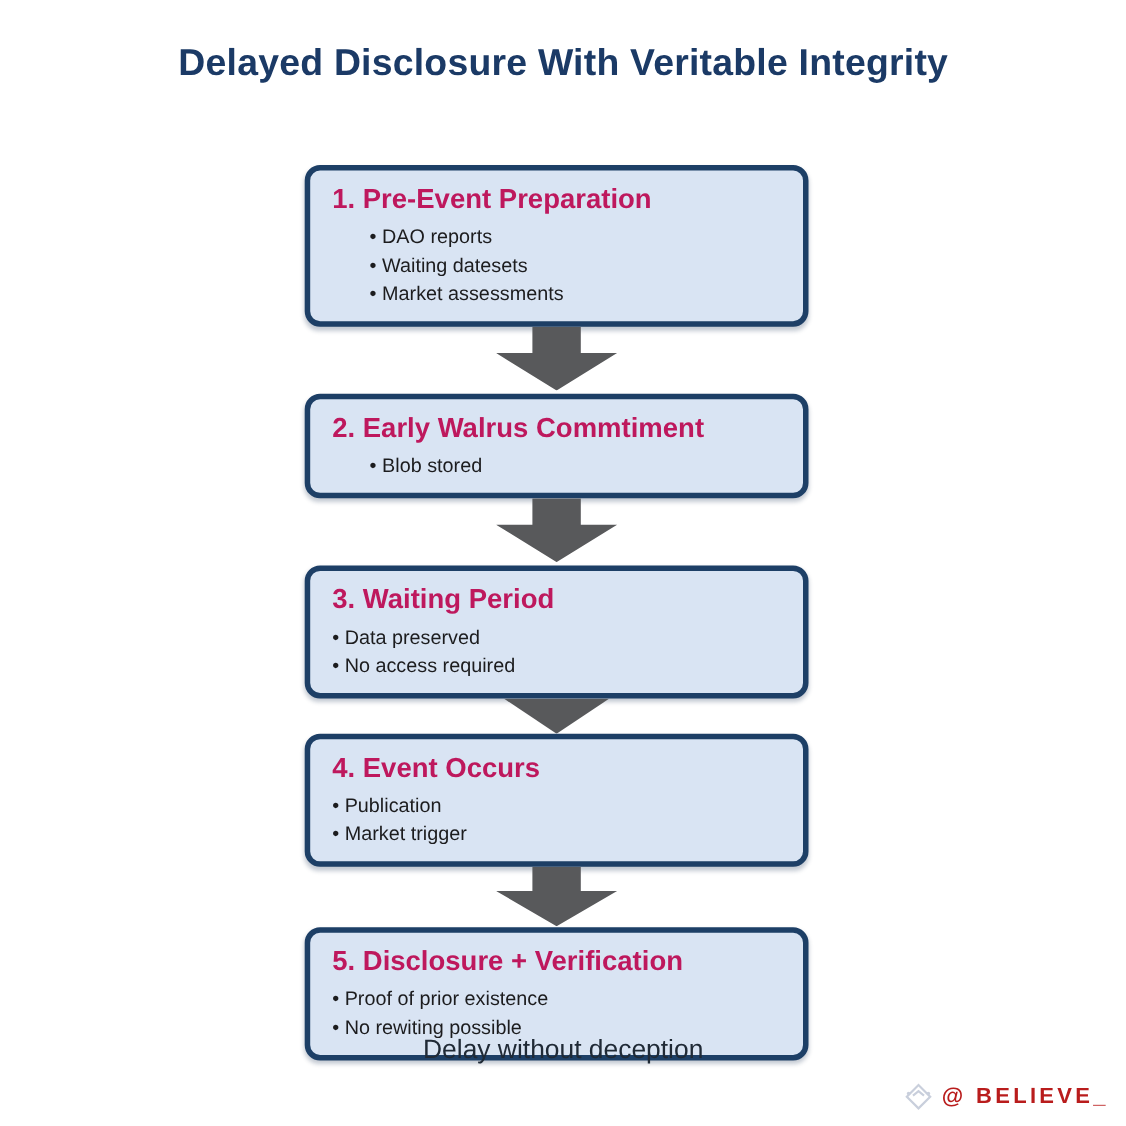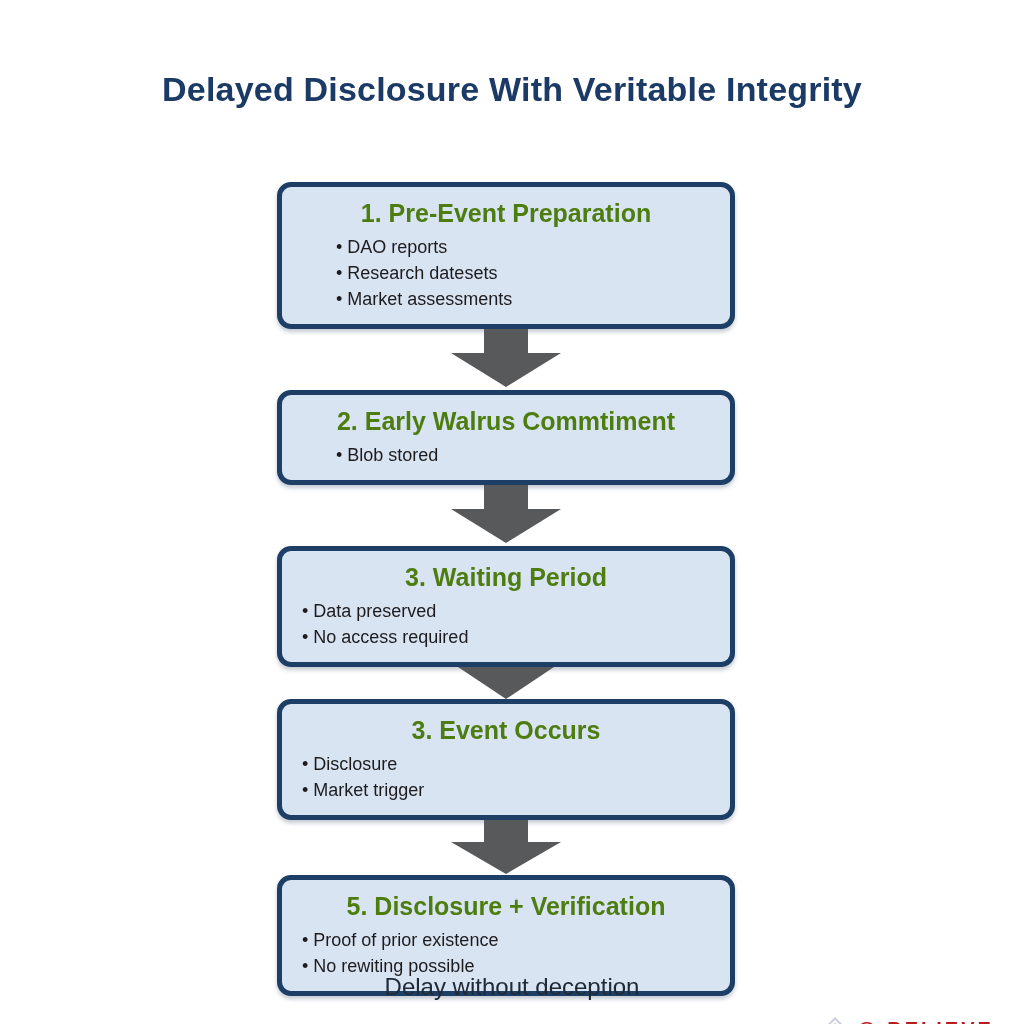--- a/index.html
+++ b/index.html
@@ -3,21 +3,21 @@
 <meta charset="utf-8">
 <style>
   html,body{margin:0;padding:0;}
   body{
     width:1024px;height:1024px;
     background:#ffffff;
     font-family:"Liberation Sans","DejaVu Sans",sans-serif;
     position:relative;
     overflow:hidden;
   }
-  .canvas{position:absolute;inset:0;margin-top:32px;}
+  .canvas{position:absolute;inset:0;}
   .title{
     position:absolute;
     top:38px;left:0;width:1024px;
     text-align:center;
     font-size:34px;
     font-weight:bold;
     color:#1b3a66;
     letter-spacing:0.2px;
   }
   .flow{
@@ -28,24 +28,24 @@
   .step-box{
     box-sizing:border-box;
     width:458px;
     background:#d9e4f3;
     border:5px solid #1d3f66;
     border-radius:14px;
     padding:10px 20px 12px 20px;
     box-shadow:0 3px 4px rgba(20,45,80,0.25);
   }
   .step-heading{
-    text-align:center;
+    text-align:left;
     font-size:25px;
     font-weight:bold;
-    color:#4d7c0f;
+    color:#be185d;
     margin:2px 0 6px 0;
   }
   .bullets{
     list-style:none;
     margin:0;padding:0;
     font-size:18px;
     color:#1c1c1e;
     line-height:26px;
   }
   .bullets li::before{content:"• ";}
@@ -81,21 +81,21 @@
 <div class="canvas">
 
   <div class="title">Delayed Disclosure With Veritable Integrity</div>
 
   <div class="flow">
 
     <div class="step-box align-left">
       <div class="step-heading">1. Pre-Event Preparation</div>
       <ul class="bullets">
         <li>DAO reports</li>
-        <li>Research datesets</li>
+        <li>Waiting datesets</li>
         <li>Market assessments</li>
       </ul>
     </div>
 
     <div class="arrow-wrap arrow-full">
       <svg width="110" height="58" viewBox="0 0 110 58">
         <path d="M33 0 H77 V24 H110 L55 58 L0 24 H33 Z" fill="#58595b"></path>
       </svg>
     </div>
 
@@ -120,23 +120,23 @@
       </ul>
     </div>
 
     <div class="arrow-wrap arrow-short">
       <svg width="96" height="32" viewBox="0 0 96 32">
         <polygon points="0,0 96,0 48,32" fill="#58595b"></polygon>
       </svg>
     </div>
 
     <div class="step-box align-center">
-      <div class="step-heading">3. Event Occurs</div>
+      <div class="step-heading">4. Event Occurs</div>
       <ul class="bullets">
-        <li>Disclosure</li>
+        <li>Publication</li>
         <li>Market trigger</li>
       </ul>
     </div>
 
     <div class="arrow-wrap arrow-full" style="height:55px;">
       <svg width="110" height="54" viewBox="0 0 110 54">
         <path d="M33 0 H77 V22 H110 L55 54 L0 22 H33 Z" fill="#58595b"></path>
       </svg>
     </div>
 

